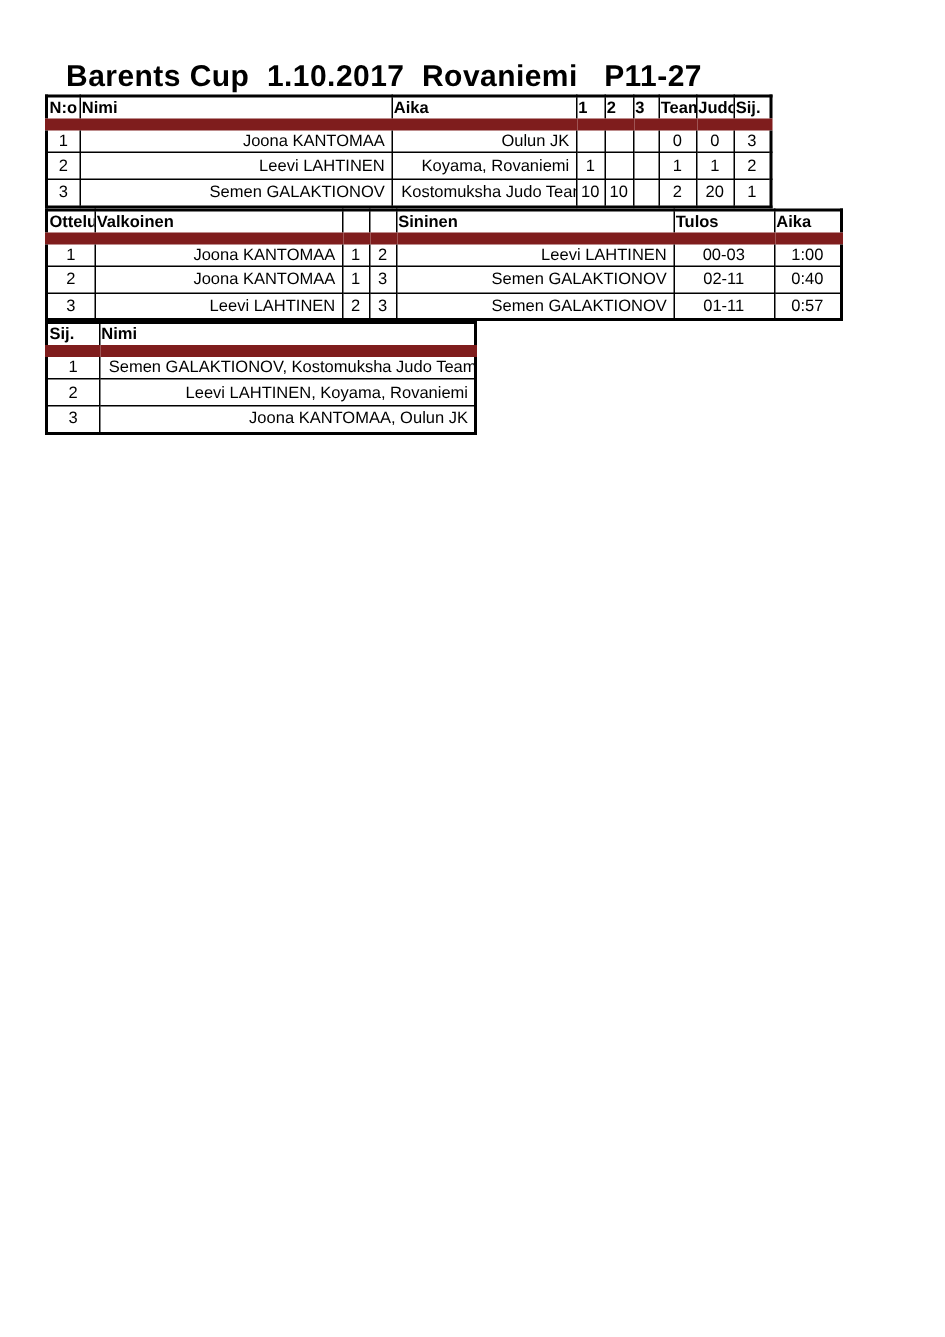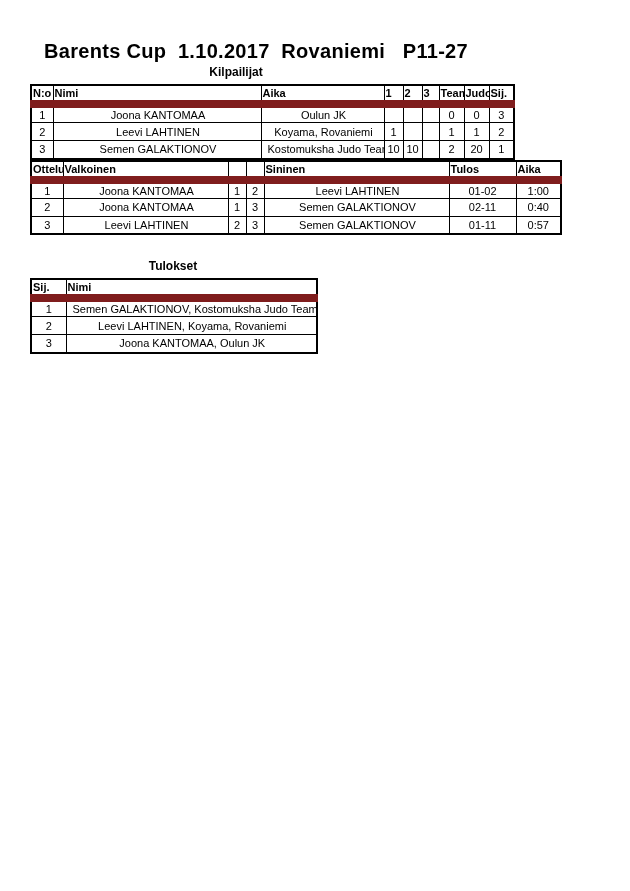--- a/index.html
+++ b/index.html
@@ -34,31 +34,30 @@
   .tbl-tulokset  { width: 286px; }
   th, td {
     border: 1px solid #000;
     font-size: 11px; height: 18px;
     padding: 1px 4px;
     overflow: hidden; white-space: nowrap;
     vertical-align: middle;
   }
   thead th { font-weight: bold; text-align: left; border-bottom: 8px solid #7f1d1d; padding: 1px 1px; }
   td.num { text-align: center; padding: 1px 1px; }
-  td.txt { text-align: center; padding-left: 6px; }
+  td.txt { text-align: right; padding-left: 6px; }
 </style>
 </head>
 <body>
 
 <div class="page">
 
   <h1 class="title">Barents Cup  1.10.2017  Rovaniemi   P11-27</h1>
 
   <section class="sec sec-kilpailijat">
-    <div class="sec-heading">Kilpailijat</div>
     <table class="tbl-kilpailijat">
       <colgroup>
         <col style="width:22px">
           <col style="width:208px">
           <col style="width:123px">
         <col style="width:19px">
           <col style="width:19px">
           <col style="width:17px">
         <col style="width:25px">
           <col style="width:25px">
@@ -137,21 +136,21 @@
           <th>Aika</th>
         </tr>
       </thead>
       <tbody>
         <tr>
           <td class="num">1</td>
           <td class="txt">Joona KANTOMAA</td>
           <td class="num">1</td>
           <td class="num">2</td>
           <td class="txt">Leevi LAHTINEN</td>
-          <td class="num">01-02</td>
+          <td class="num">00-03</td>
           <td class="num">1:00</td>
         </tr>
         <tr>
           <td class="num">2</td>
           <td class="txt">Joona KANTOMAA</td>
           <td class="num">1</td>
           <td class="num">3</td>
           <td class="txt">Semen GALAKTIONOV</td>
           <td class="num">02-11</td>
           <td class="num">0:40</td>
@@ -163,21 +162,20 @@
           <td class="num">3</td>
           <td class="txt">Semen GALAKTIONOV</td>
           <td class="num">01-11</td>
           <td class="num">0:57</td>
         </tr>
       </tbody>
     </table>
   </section>
 
   <section class="sec sec-tulokset">
-    <div class="sec-heading">Tulokset</div>
     <table class="tbl-tulokset">
       <colgroup>
         <col style="width:35px">
           <col style="width:251px">
       </colgroup>
       <thead>
         <tr>
           <th>Sij.</th>
           <th>Nimi</th>
         </tr>

